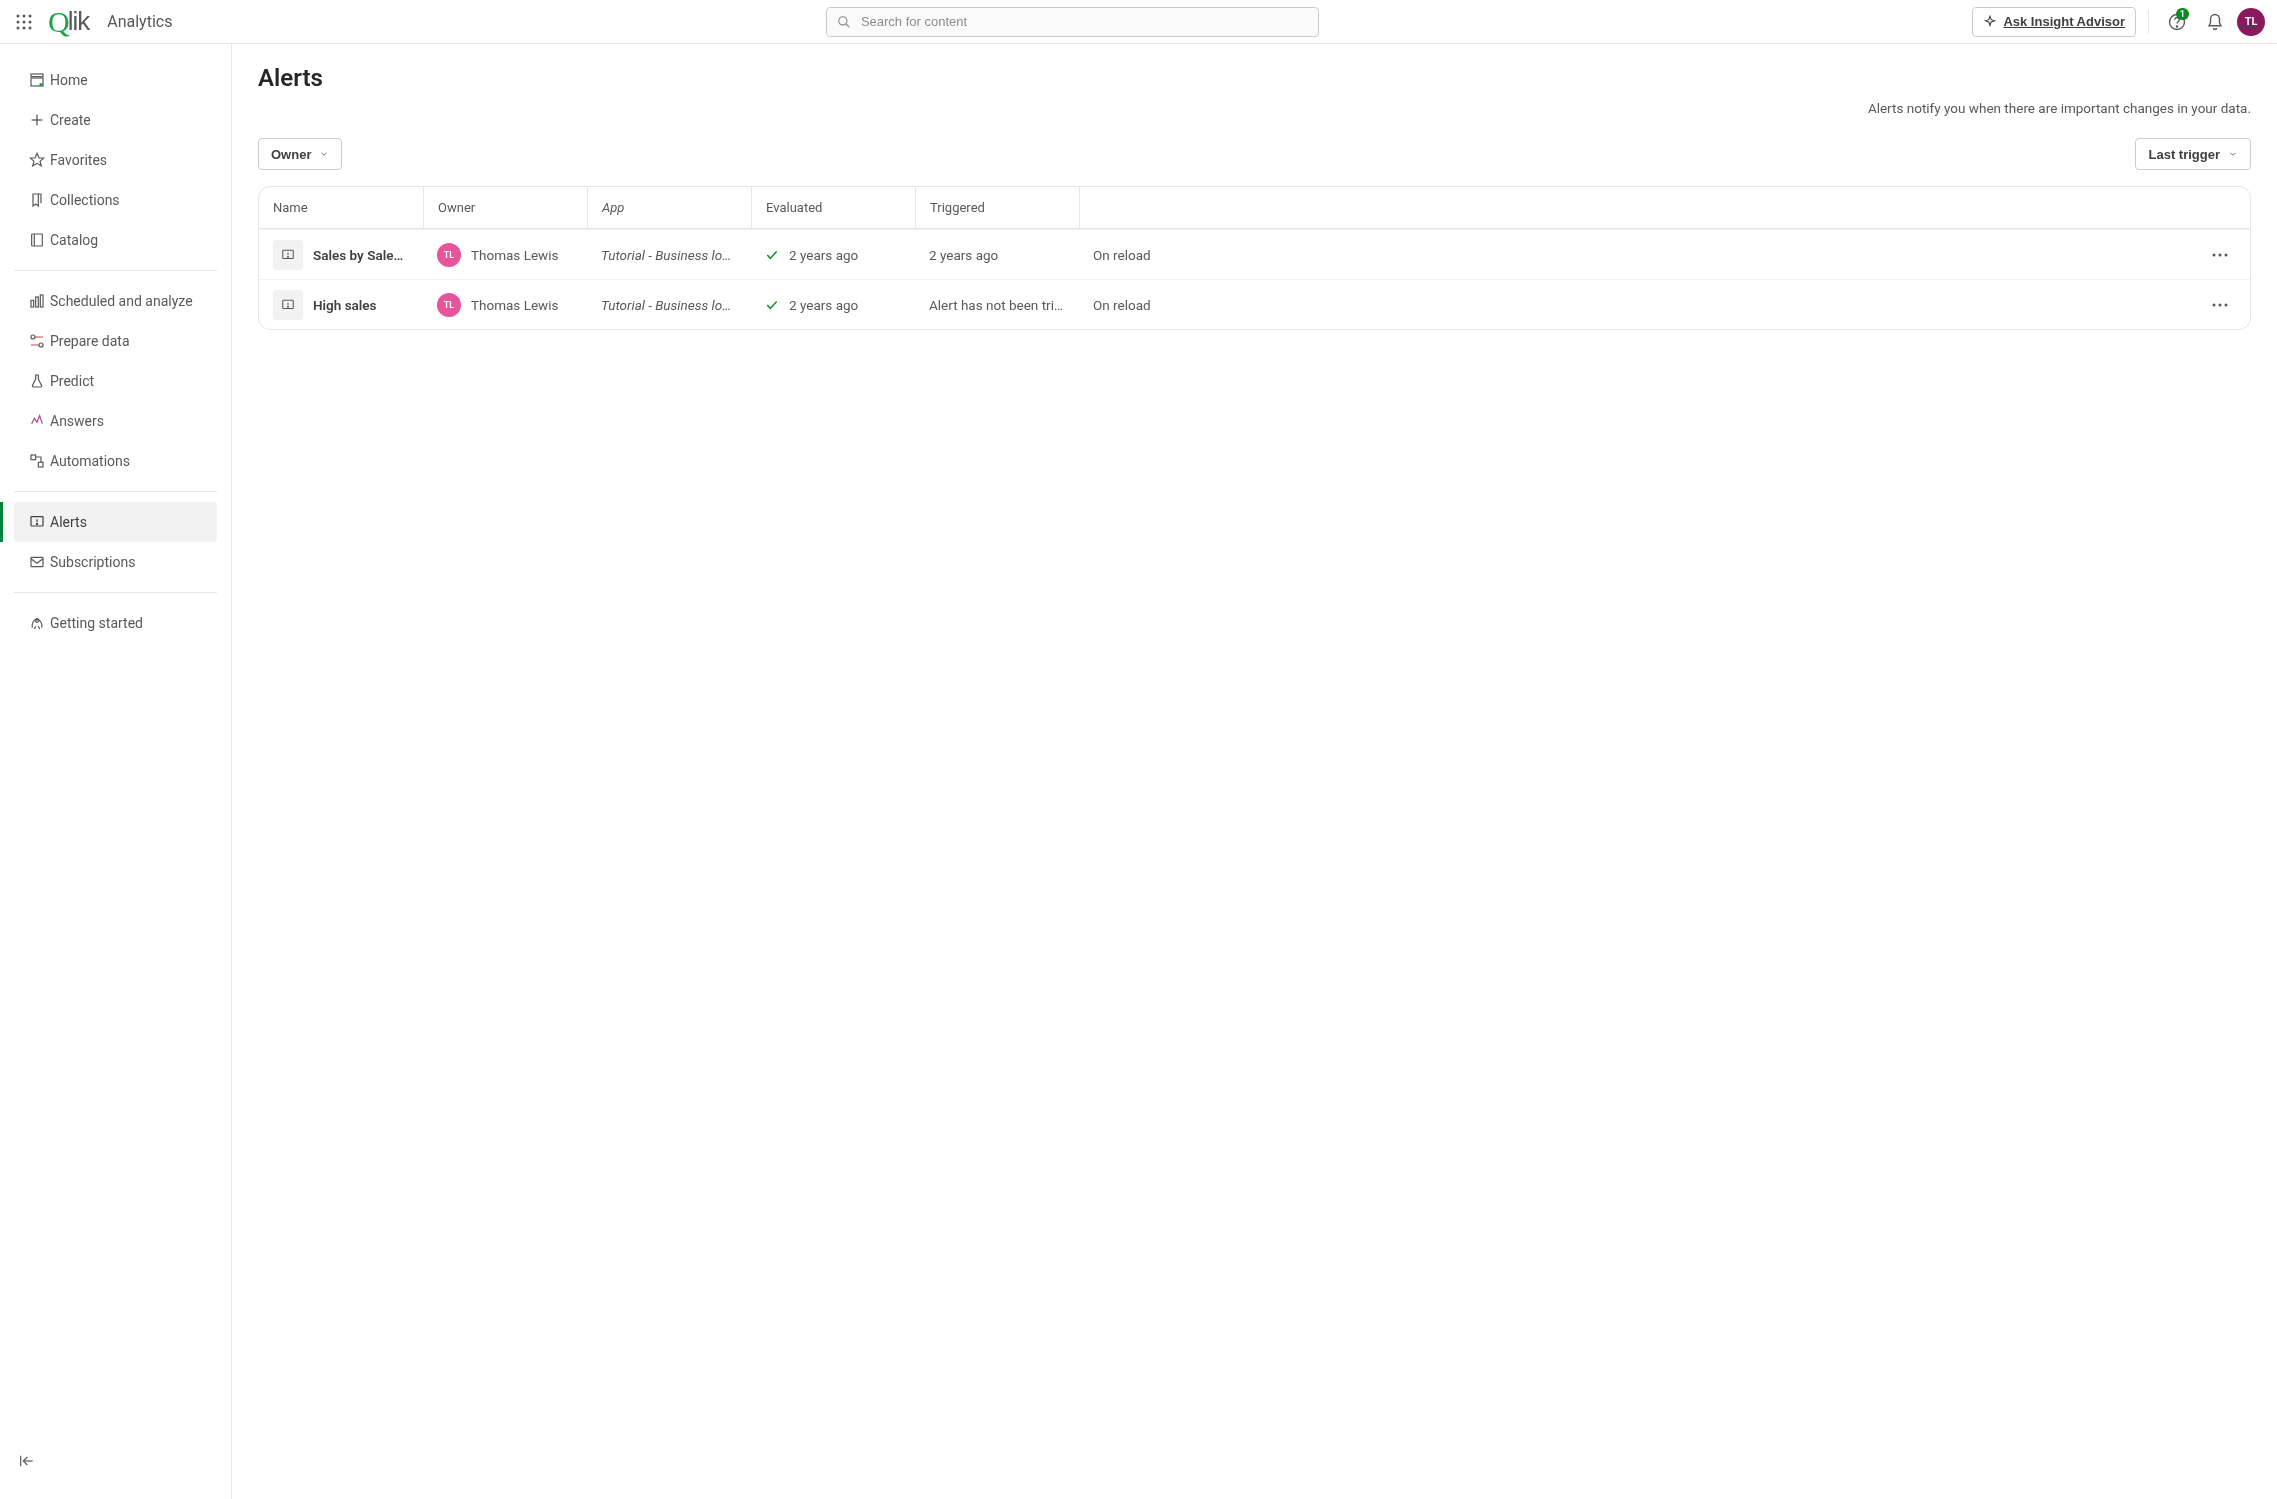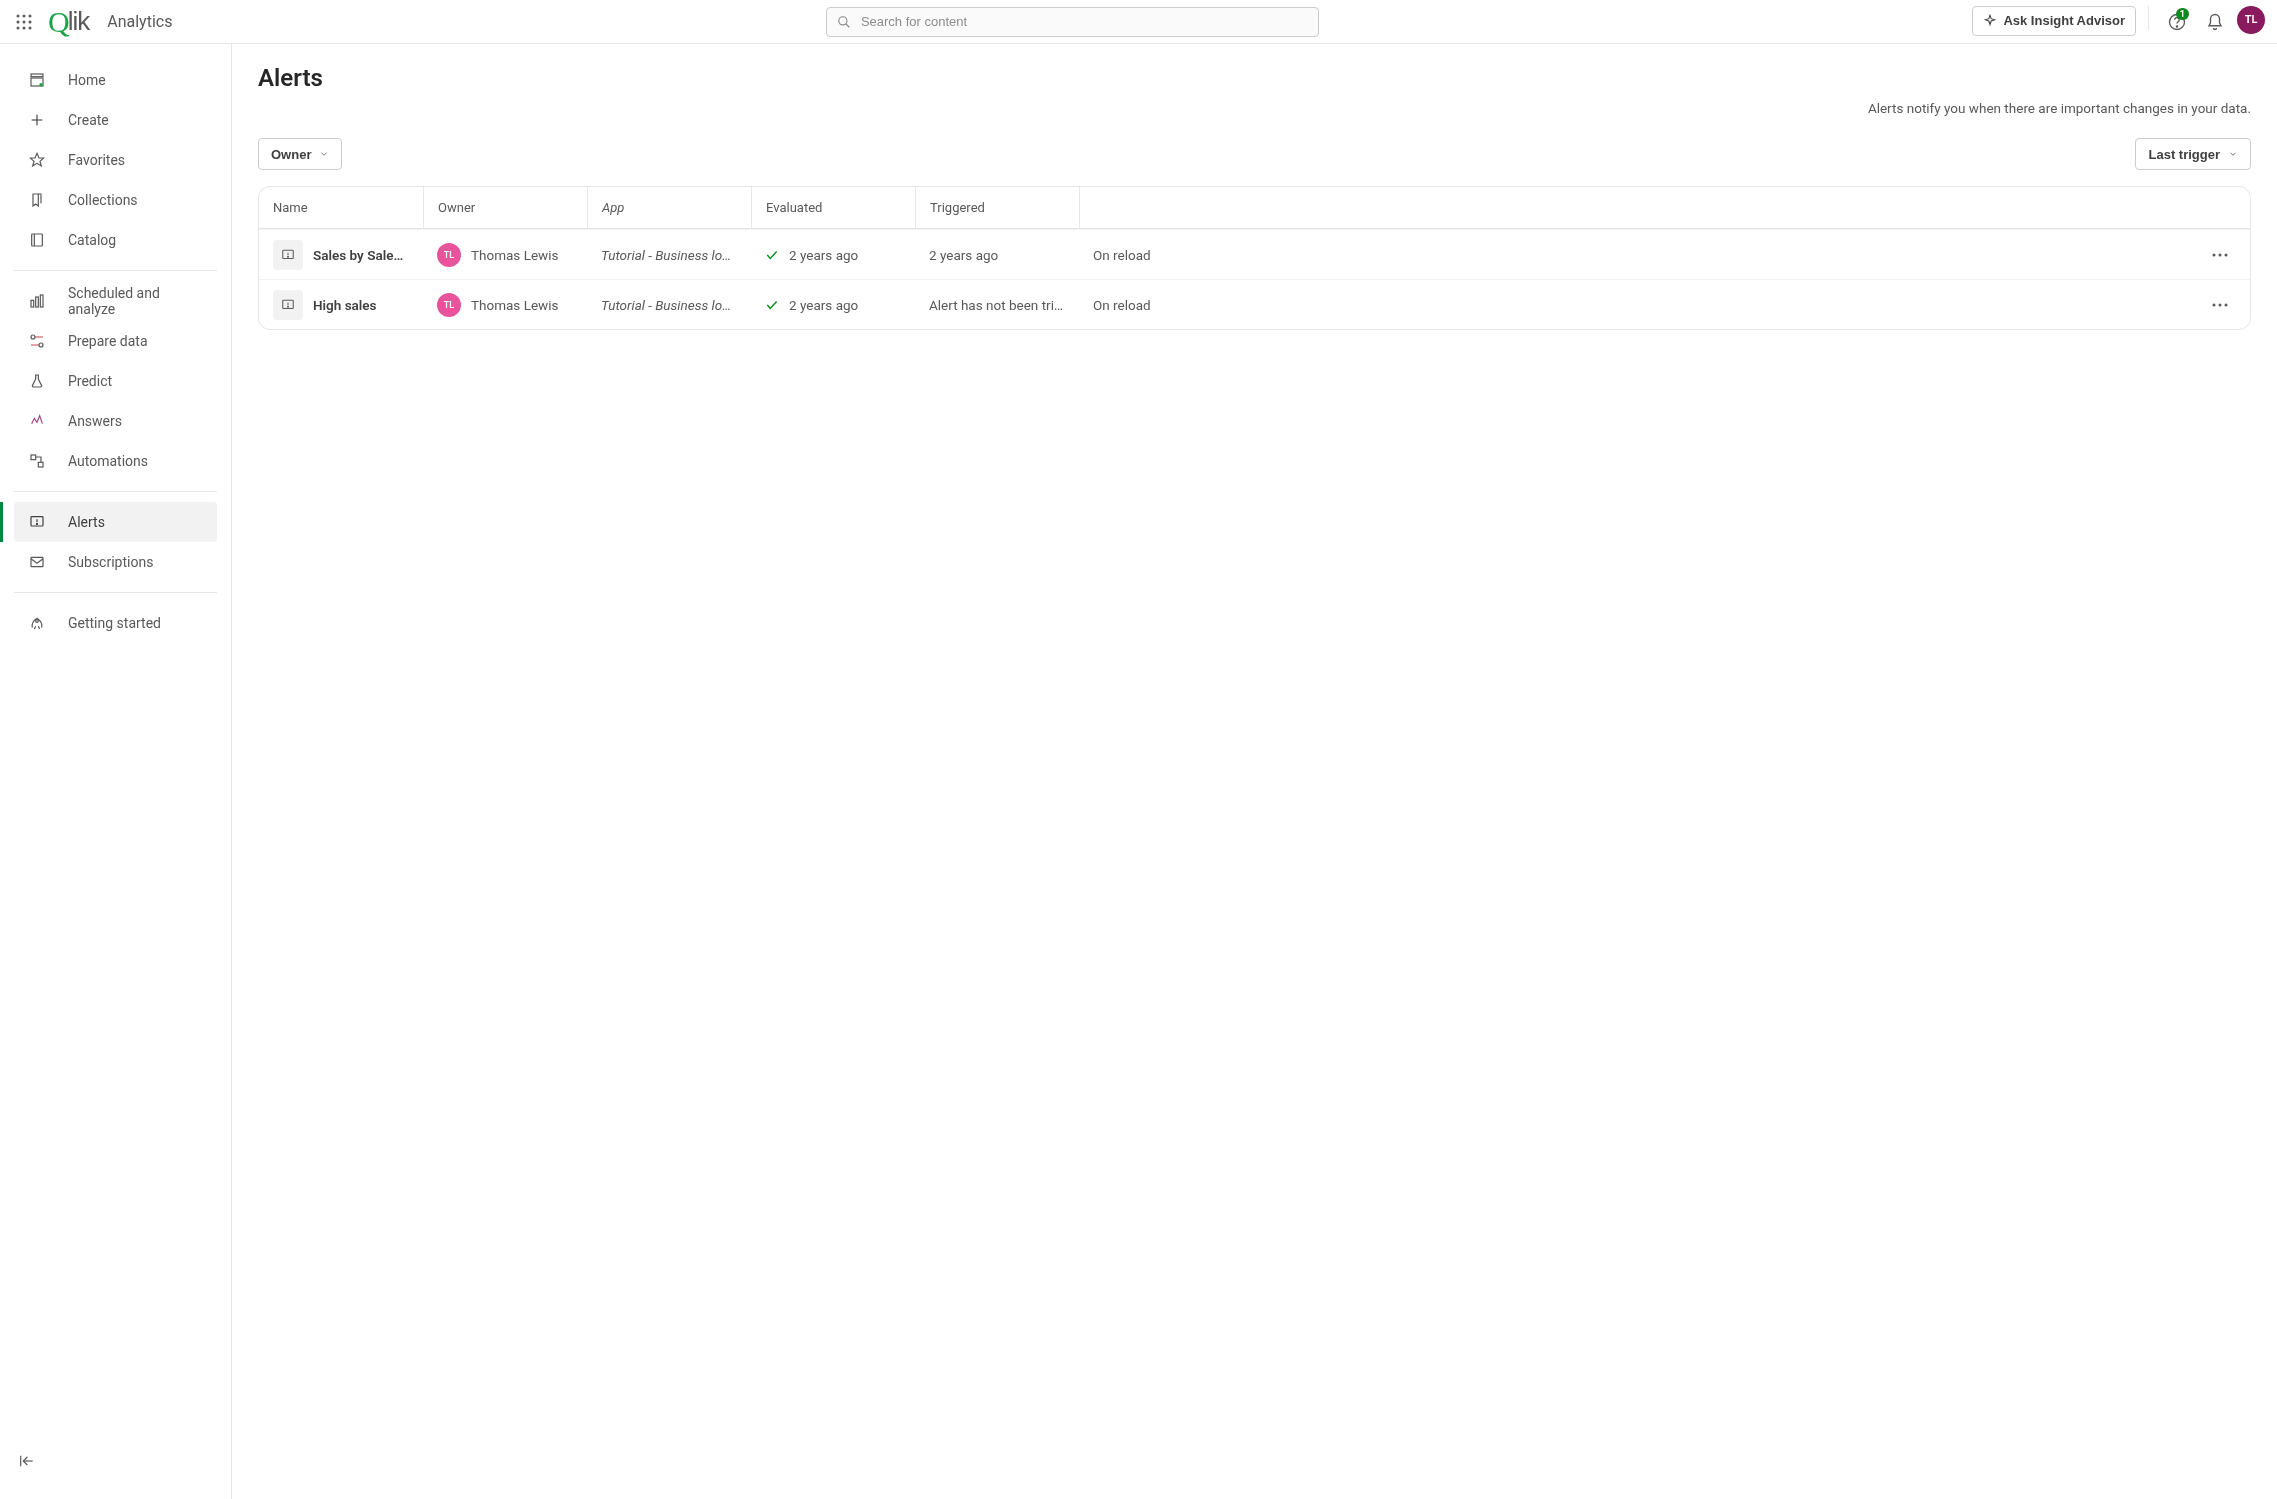--- a/index.html
+++ b/index.html
@@ -55,22 +55,23 @@
     border: none;
     outline: none;
     background: transparent;
     font-size: 13px;
     flex: 1;
     color: #595959;
   }
   .search input::placeholder { color: #8c8c8c; }
   .header-actions {
     display: flex;
-    align-items: flex-start;
+    align-items: center;
     gap: 6px;
+    text-decoration: underline;
   }
   .insight-btn {
     height: 30px;
     border: 1px solid #ccc;
     border-radius: 4px;
     background: #fff;
     display: flex;
     align-items: center;
     gap: 6px;
     padding: 0 10px;
@@ -118,21 +119,21 @@
     border-right: 1px solid #e6e6e6;
     padding: 16px 0;
     display: flex;
     flex-direction: column;
     position: relative;
   }
   .nav-item {
     height: 40px;
     display: flex;
     align-items: center;
-    gap: 22px;
+    gap: 4px;
     padding: 0 14px;
     margin: 0 14px;
     border-radius: 4px;
     font-size: 14px;
     color: #595959;
     cursor: pointer;
     position: relative;
   }
   .nav-item.active {
     background: #f2f2f2;

